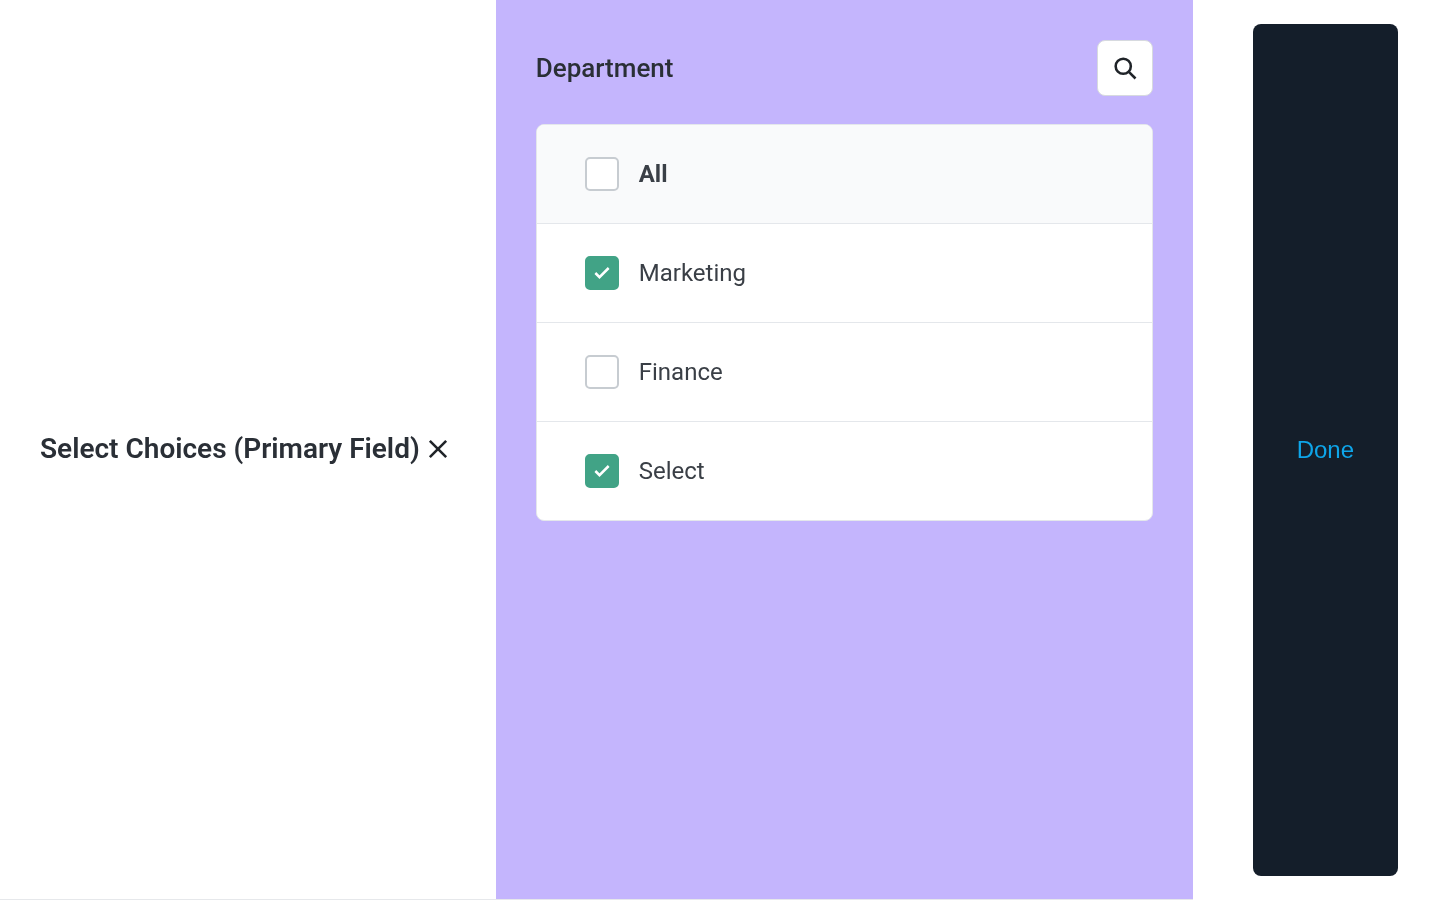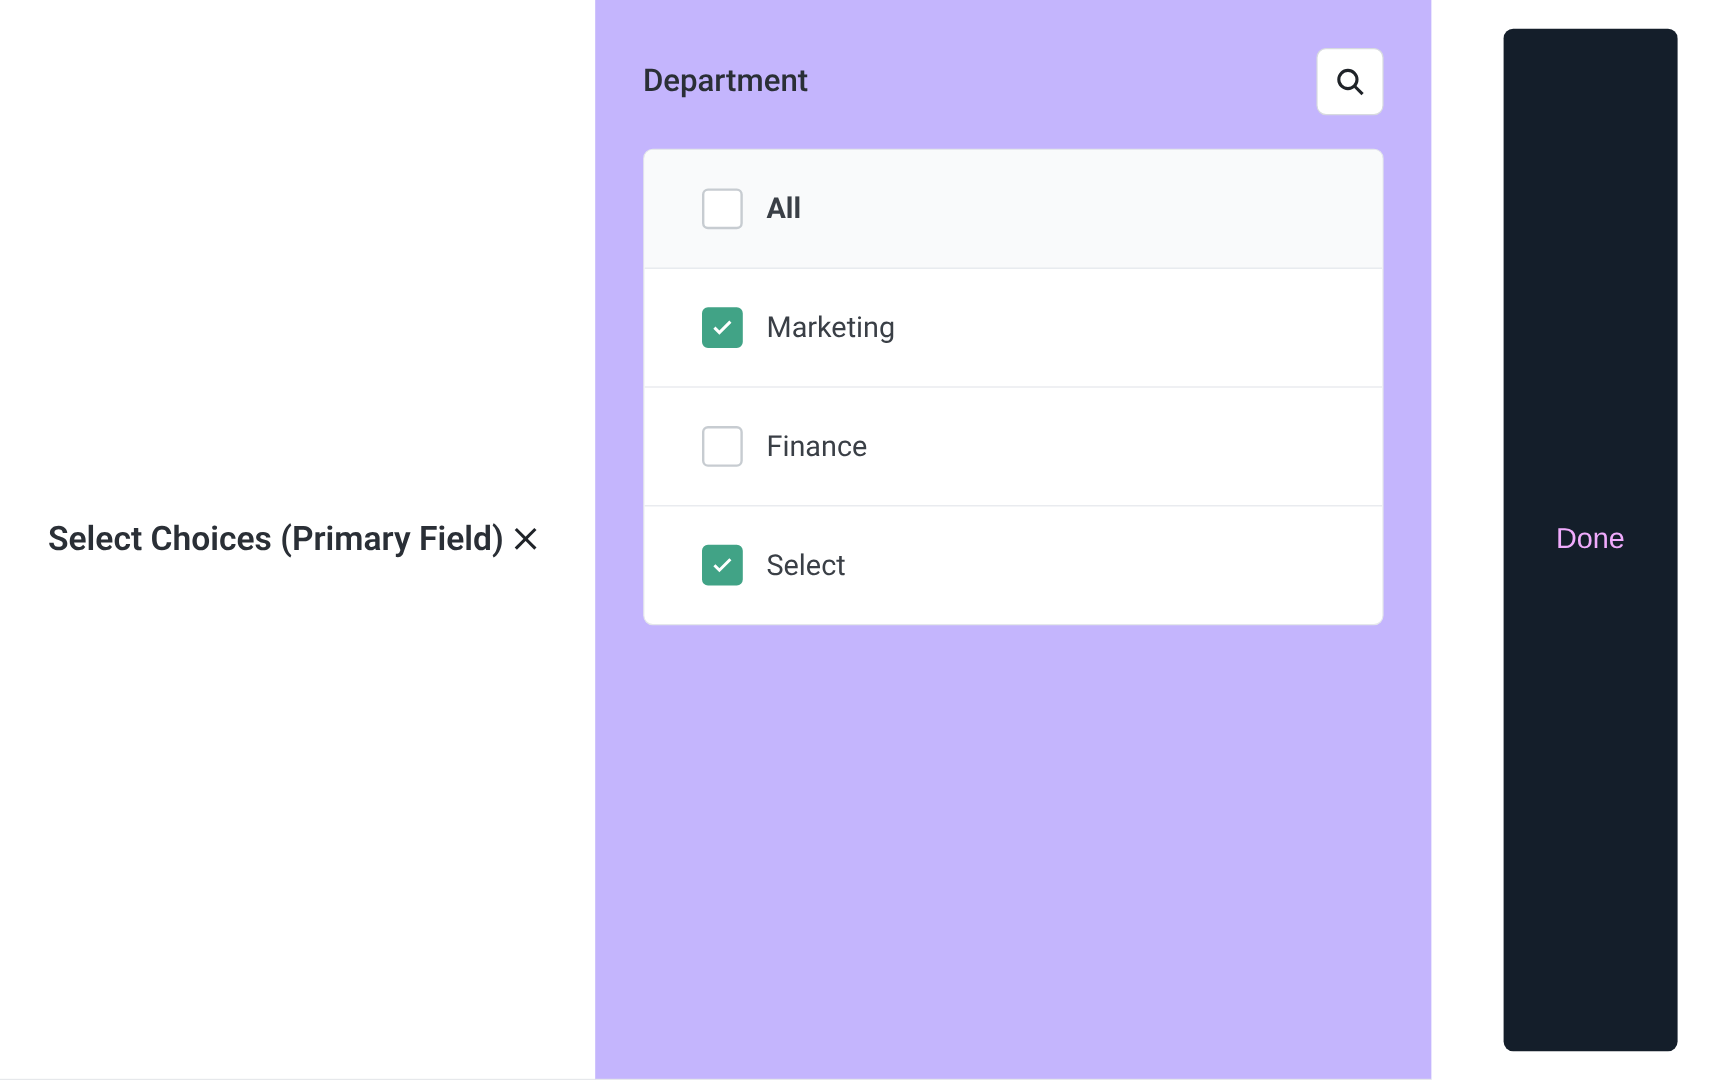--- a/index.html
+++ b/index.html
@@ -142,21 +142,21 @@
       font-weight: 400;
     }
     .modal-footer {
       background: #ffffff;
       padding: 24px 40px 24px 40px;
       display: flex;
       justify-content: flex-end;
     }
     .done-btn {
       background: #141e2a;
-      color: #f0abfc;
+      color: #0ea5e9;
       border: none;
       border-radius: 8px;
       font-size: 24px;
       font-weight: 500;
       padding: 18px 44px;
       cursor: pointer;
       margin-left: 20px;
     }
   </style>
 </head>

